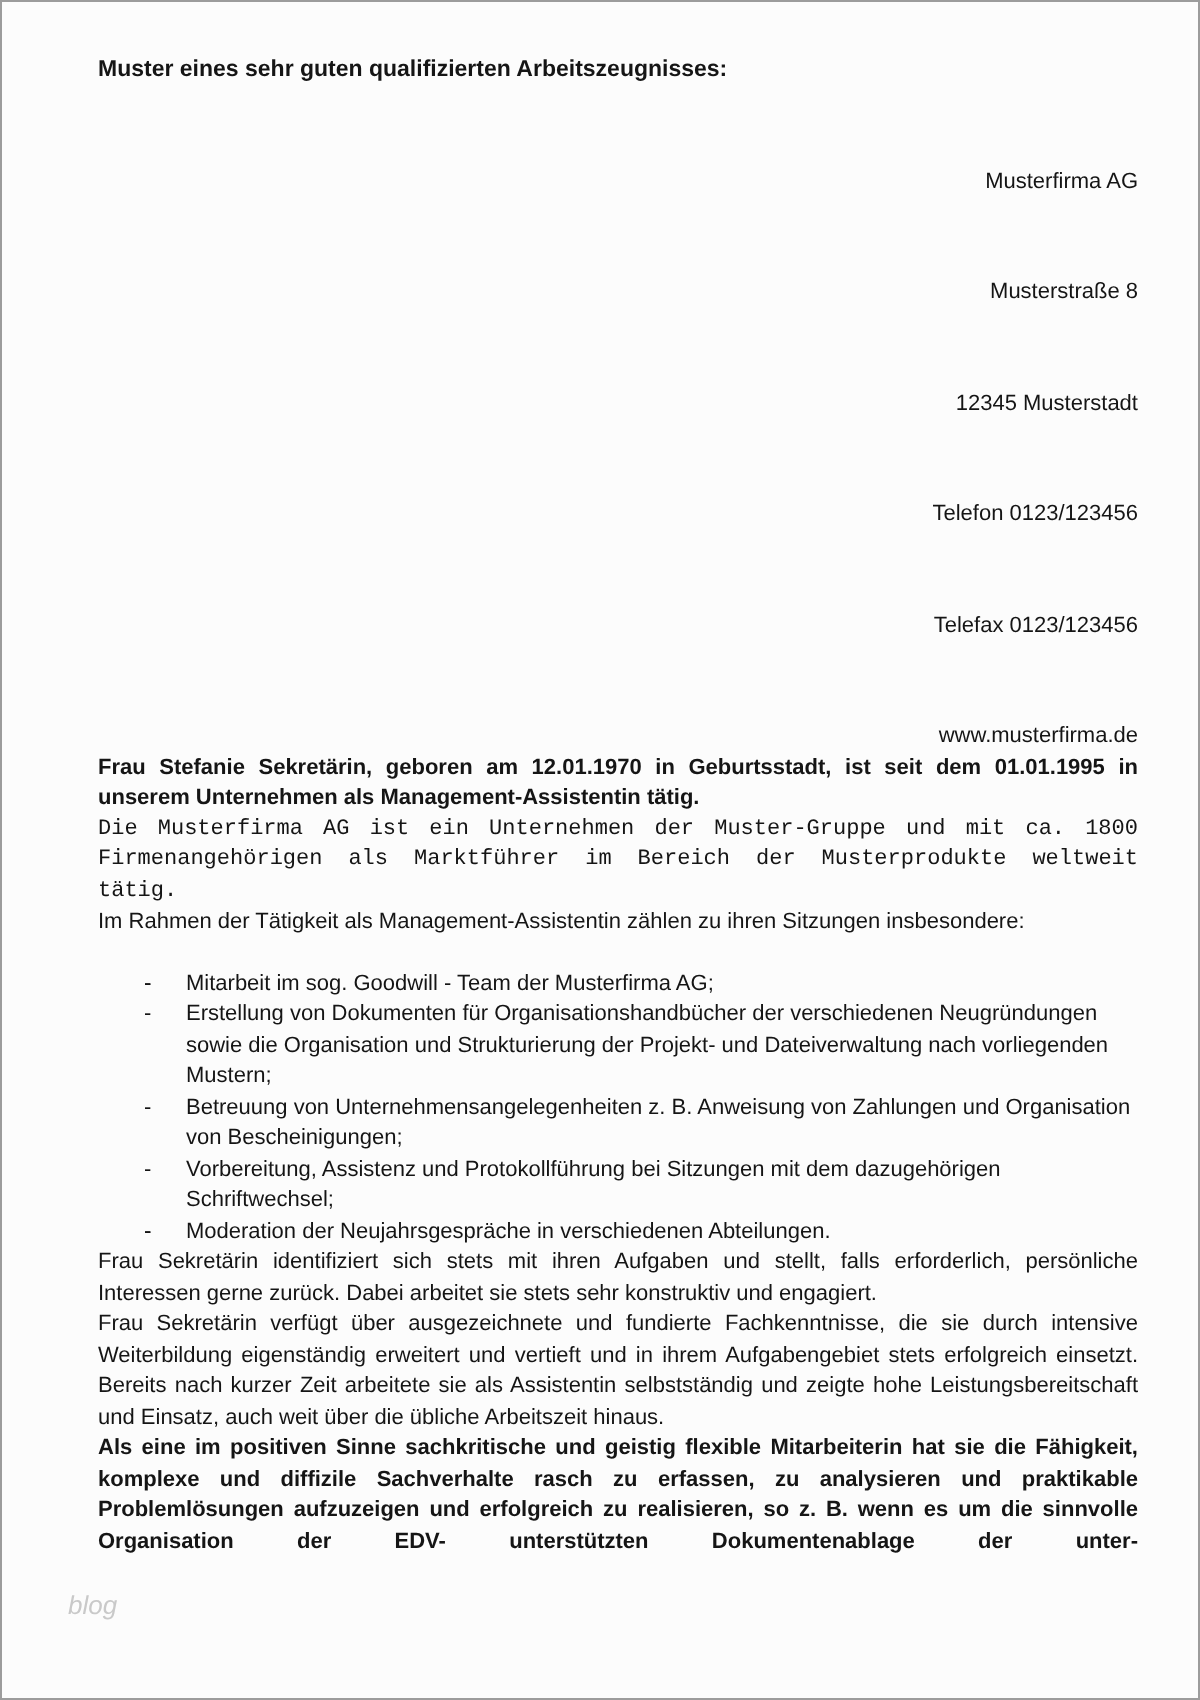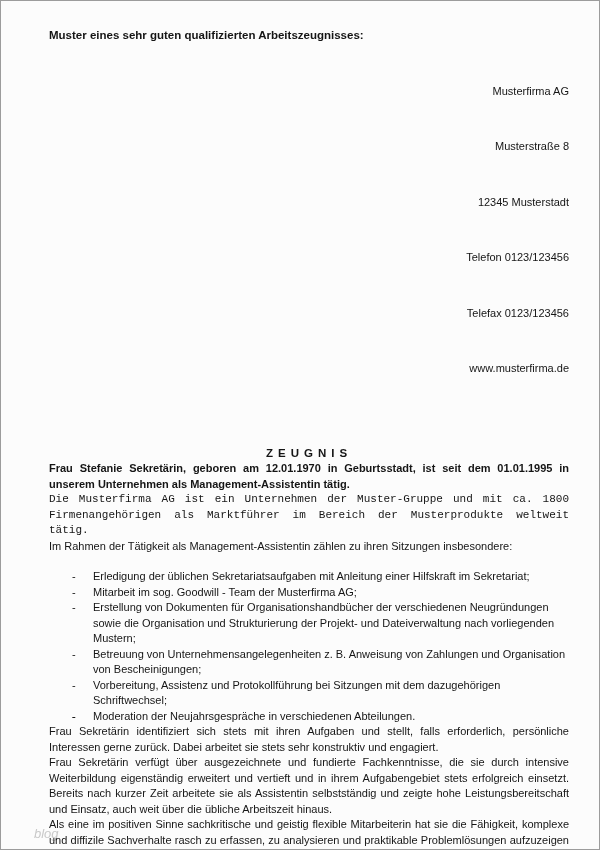--- a/index.html
+++ b/index.html
@@ -48,21 +48,21 @@
   p.para {
     margin: 0;
     text-align: justify;
   }
   p.para.left { text-align: left; }
   .mt-intro    { margin-top: 28px; font-weight: bold; }
   .mt-company  { margin-top: 30px; font-family: Liberation Mono, monospace; }
   .mt-tasks    { margin-top: 25px; }
   .mt-commit   { margin-top: 18px; }
   .mt-expert   { margin-top: 19px; }
-  .mt-analysis { margin-top: 26px; }
+  .mt-analysis { margin-top: 26px; font-weight: bold; }
   p.para.cut {
     text-align: justify;
     text-align-last: justify;
   }
   ul.tasks {
     list-style: none;
     margin: 15px 0 0 0;
     padding: 0;
   }
   ul.tasks li {
@@ -71,21 +71,21 @@
     text-align: left;
   }
   ul.tasks li .dash {
     position: absolute;
     left: 23px;
     top: 0;
   }
   .watermark {
     position: absolute;
     left: 33px;
-    top: 826px;
+    top: 795px;
     font-size: 13px;
     line-height: 14px;
     color: #c9c9c9;
     z-index: 0;
     font-style: italic;
   }
   .layer { position: relative; z-index: 1; }
 </style>
 </head>
 <body>
@@ -99,32 +99,30 @@
 
     <div class="letterhead">
       <span class="lh-line">Musterfirma AG</span>
       <span class="lh-line">Musterstraße 8</span>
       <span class="lh-line">12345 Musterstadt</span>
       <span class="lh-line">Telefon 0123/123456</span>
       <span class="lh-line">Telefax 0123/123456</span>
       <span class="lh-line">www.musterfirma.de</span>
     </div>
 
-    <div class="doc-title">ZEUGNIS</div>
 
     <p class="para mt-intro">Frau Stefanie Sekretärin, geboren am 12.01.1970 in Geburtsstadt, ist seit dem 01.01.1995 in unserem Unternehmen als Management-Assistentin tätig.</p>
 
     <p class="para mt-company">Die Musterfirma AG ist ein Unternehmen der Muster-Gruppe und mit ca. 1800 Firmenangehörigen als Marktführer im Bereich der Musterprodukte weltweit tätig.</p>
 
     <p class="para left mt-tasks">Im Rahmen der Tätigkeit als Management-Assistentin zählen zu ihren Sitzungen insbesondere:</p>
 
     <ul class="tasks">
       <li>
         <span class="dash">-</span>
-        <span>Erledigung der üblichen Sekretariatsaufgaben mit Anleitung einer Hilfskraft im Sekretariat;</span>
       </li>
       <li>
         <span class="dash">-</span>
         <span>Mitarbeit im sog. Goodwill - Team der Musterfirma AG;</span>
       </li>
       <li>
         <span class="dash">-</span>
         <span>Erstellung von Dokumenten für Organisationshandbücher der verschiedenen Neugründungen sowie die Organisation und Strukturierung der Projekt- und Dateiverwaltung nach vorliegenden Mustern;</span>
       </li>
       <li>

